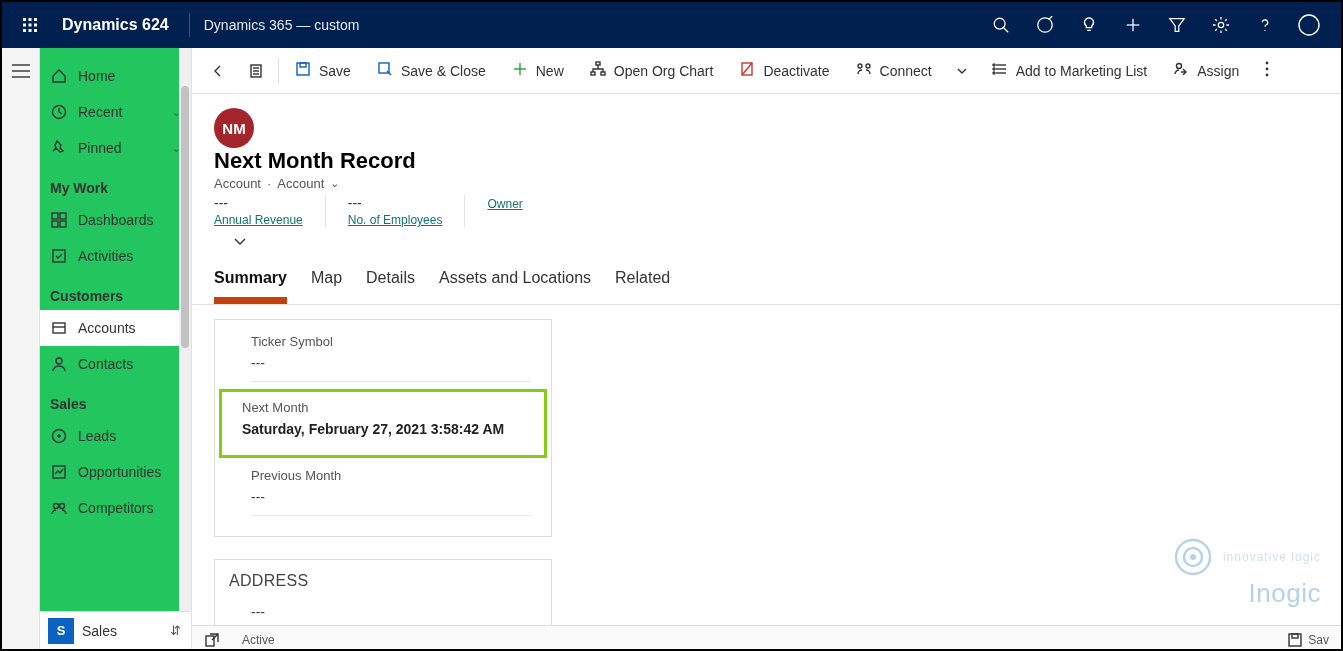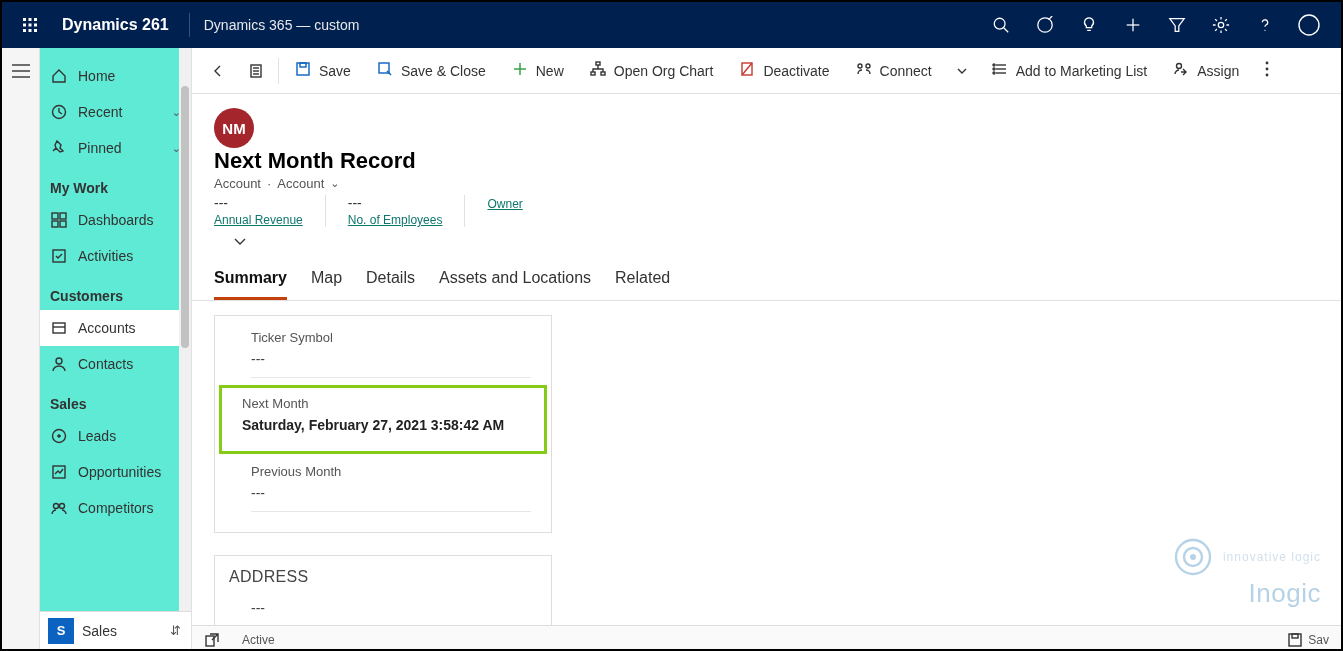--- a/index.html
+++ b/index.html
@@ -13,21 +13,21 @@
   .topbar .vdiv { width:1px; height:24px; background:#395078; margin:0 6px; }
   .topbar .env { font-size:14px; color:#e8e8e8; padding-left:8px; }
   .topbar .spacer { flex:1; }
   .topbar .ticon { width:44px; height:46px; display:flex;align-items:center;justify-content:center; cursor:pointer; }
   .topbar .ticon svg { stroke:#fff; }
 
   
   .below { position:absolute; top:46px; left:0; right:0; bottom:0; display:flex; }
   .hamburger-col { width:38px; border-right:1px solid #e1e1e1; display:flex; flex-direction:column; background:#f5f5f5;}
   .hamburger-col .hambtn { height:46px; display:flex;align-items:center;justify-content:center; cursor:pointer;}
-  .sidebar { width:152px; background:#5eead4; border-right:1px solid #e1e1e1; position:relative; font-size:14px; color:#333; overflow:hidden;}
+  .sidebar { width:152px; background:#22c55e; border-right:1px solid #e1e1e1; position:relative; font-size:14px; color:#333; overflow:hidden;}
   .sb-scroll { position:absolute; top:0; right:0; width:12px; height:100%; background:#f0f0f0;}
   .sb-scroll .thumb { position:absolute; top:38px; left:2px; width:8px; height:262px; background:#c2c2c2; border-radius:4px;}
   .sidebar .item { height:36px; display:flex; align-items:center; padding:0 10px; cursor:pointer; gap:10px;}
   .sidebar .item.active { background:#fff; }
   .sidebar .item .lico { width:18px; display:flex;align-items:center;justify-content:center;}
   .sidebar .item .chev { margin-left:auto; font-size:11px; color:#555;}
   .sidebar .group { font-weight:600; padding:14px 10px 6px 10px; color:#333; font-size:14px;}
   .sidebar .area-switch { position:absolute; bottom:0; left:0; right:0; height:38px; background:#fff; border-top:1px solid #ddd; display:flex; align-items:center;}
   .sidebar .area-switch .sq { width:26px; height:26px; background:#0b62c1; color:#fff; display:flex;align-items:center;justify-content:center; font-weight:600; margin:0 8px; font-size:13px;}
   .sidebar .area-switch .upd { margin-left:auto; margin-right:10px; font-size:13px; color:#555;}
@@ -48,21 +48,21 @@
   .rechdr .spacer { flex:1; }
   .rechdr .metrics { display:flex; align-items:flex-start; gap:22px; margin-top:4px;}
   .rechdr .metrics .m .mv { font-size:14px; color:#333;}
   .rechdr .metrics .m .ml { font-size:12px; color:#0f766e; margin-top:2px;text-decoration:underline;}
   .rechdr .metrics .mdiv { width:1px; height:32px; background:#e1e1e1;}
   .rechdr .expand { margin-left:18px; margin-top:6px; cursor:pointer; color:#555;}
 
   
   .tabs { padding:16px 22px 0 22px; border-bottom:1px solid #e1e1e1; display:flex; gap:24px;}
   .tabs .tab { padding-bottom:10px; font-size:16px; color:#333; cursor:pointer;}
-  .tabs .tab.active { font-weight:600; border-bottom:3px solid #c2410c; color:#111;}
+  .tabs .tab.active { font-weight:600; border-bottom:7px solid #c2410c; color:#111;}
 
   
   .recbody { flex:1; overflow:auto; padding:14px 22px 40px 22px;}
   .card { width:338px; border:1px solid #ddd; background:#fff; margin-bottom:22px;}
   .card .section-title { padding:12px 14px 6px 14px; font-size:16px; color:#444; letter-spacing:.3px;}
   .field { padding:8px 20px 10px 36px;}
   .field .flabel { font-size:13px; color:#555; margin-bottom:6px;}
   .field .fval { font-size:14px; color:#444; padding-bottom:8px;}
   .field .fline { height:1px; background:#e7e7e7; margin-top:2px;}
   .field.bold .fval { font-weight:700; color:#222;}
@@ -93,21 +93,21 @@
           <rect x="12" y="1" width="3" height="3"></rect>
           <rect x="1" y="6.5" width="3" height="3"></rect>
           <rect x="6.5" y="6.5" width="3" height="3"></rect>
           <rect x="12" y="6.5" width="3" height="3"></rect>
           <rect x="1" y="12" width="3" height="3"></rect>
           <rect x="6.5" y="12" width="3" height="3"></rect>
           <rect x="12" y="12" width="3" height="3"></rect>
         </g>
       </svg>
   </div>
-  <div class="brand">Dynamics 261</div>
+  <div class="brand">Dynamics 624</div>
   <div class="vdiv"></div>
   <div class="env">Dynamics 365 — custom</div>
   <div class="spacer"></div>
   <div class="ticon">
       <svg width="18" height="18" viewBox="0 0 20 20">
         <circle cx="8.5" cy="8.5" r="6"></circle>
         <line x1="13" y1="13" x2="18" y2="18"></line>
       </svg>
     </div>
   <div class="ticon">

